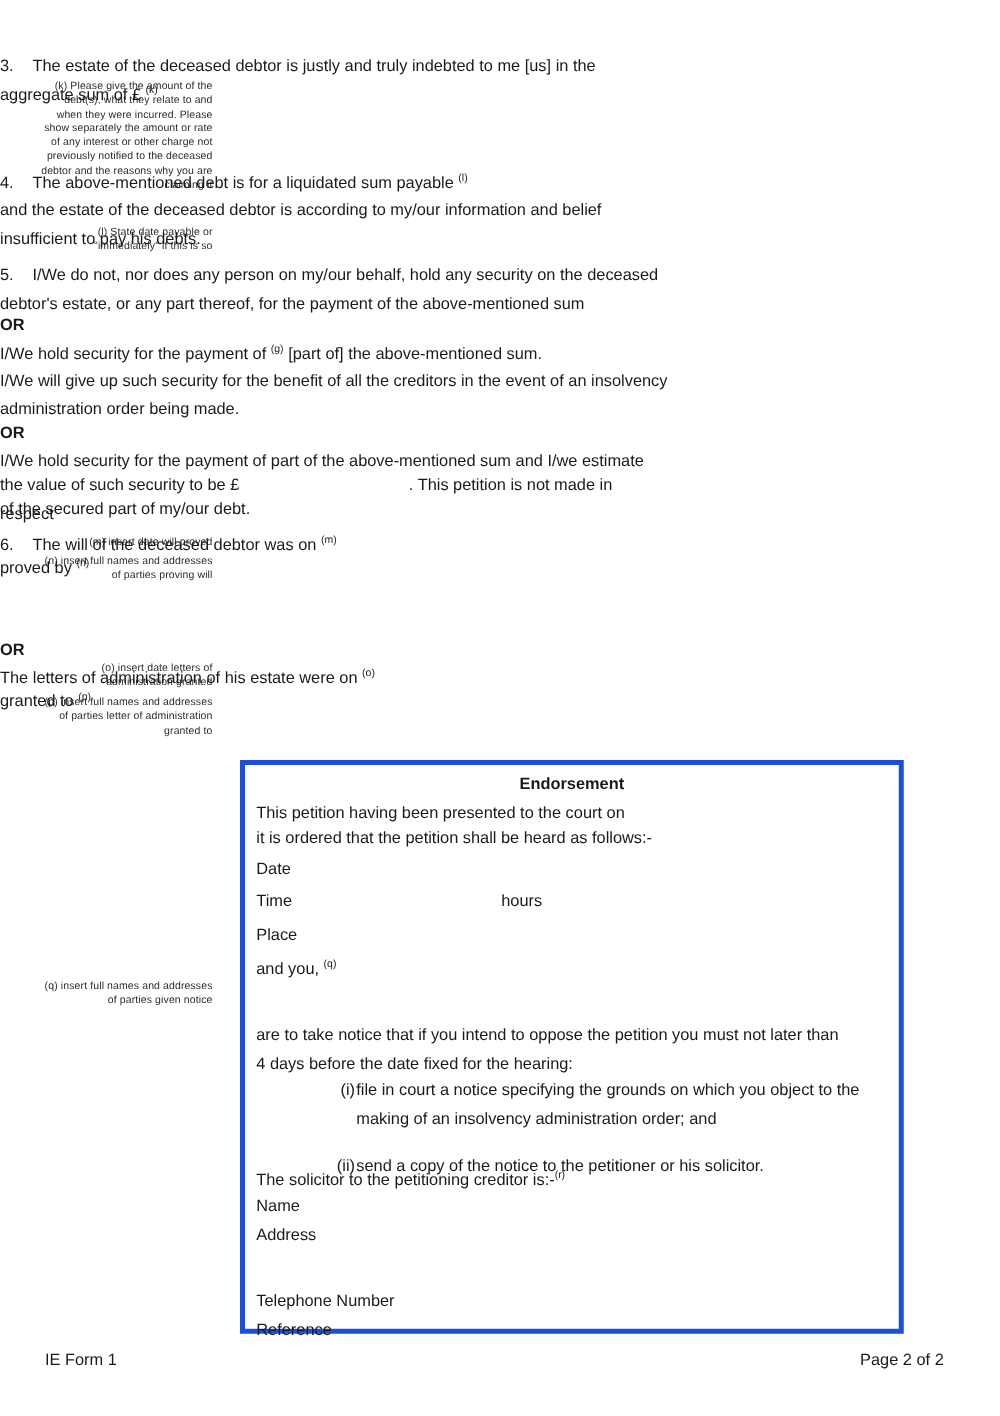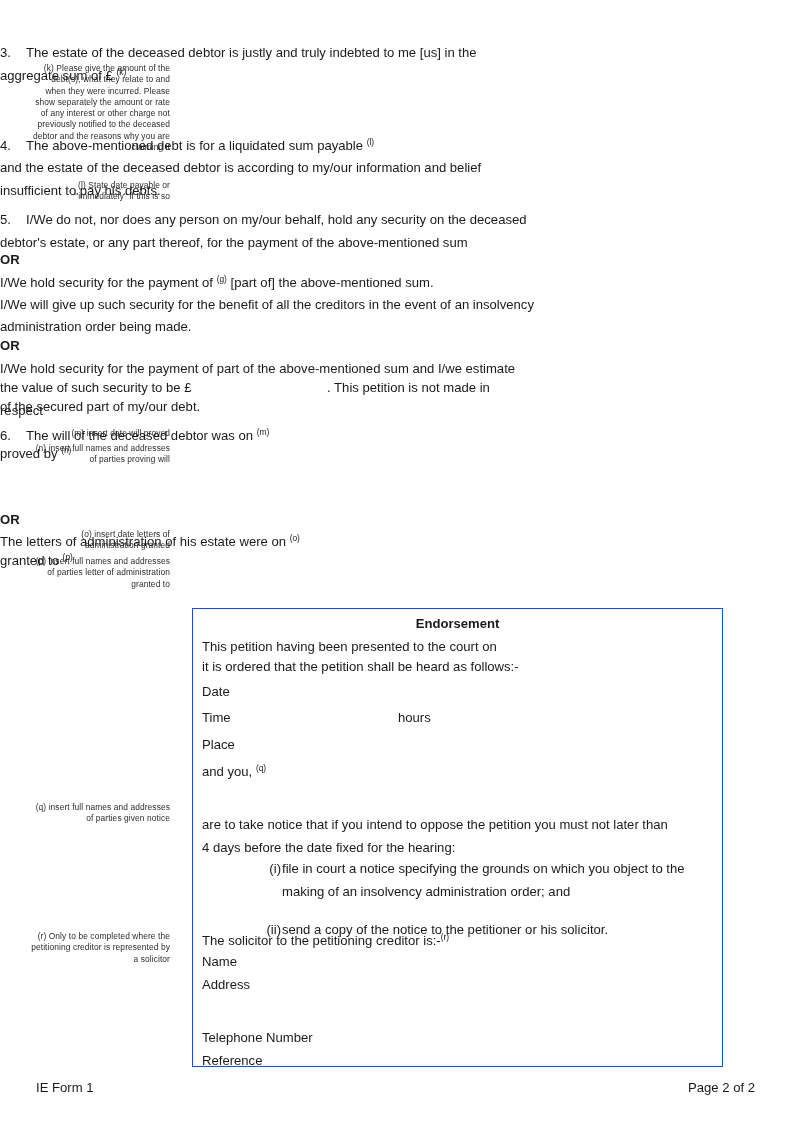--- a/index.html
+++ b/index.html
@@ -61,21 +61,21 @@
     line-height: 22.5px;
   }
 
   
   .endorsement {
     position: absolute;
     left: 192px;
     top: 608px;
     width: 531px;
     height: 459px;
-    border: 1px solid #1d4ed8;
+    border: 4px solid #1d4ed8;
     box-sizing: border-box;
     background: #ffffff;
   }
   .endorsement-title {
     position: absolute;
     top: 7px;
     left: 0;
     width: 100%;
     text-align: center;
     font-size: 13.1px;
@@ -142,22 +142,21 @@
 <body>
 
 <div class="page">
 
   <div class="note" style="top:63px;">(k) Please give the amount of the debt(s), what they relate to and when they were incurred. Please show separately the amount or rate of any interest or other charge not previously notified to the deceased debtor and the reasons why you are claiming it</div>
   <div class="note" style="top:180px;">(l) State date payable or "immediately" if this is so</div>
   <div class="note" style="top:428px;">(m) insert date will proved</div>
   <div class="note" style="top:443px;">(n) insert full names and addresses of parties proving will</div>
   <div class="note" style="top:529px;">(o) insert date letters of administration granted</div>
   <div class="note" style="top:556px;">(p) insert full names and addresses of parties letter of administration granted to</div>
-  <div class="note" style="top:802px;text-align:right;">(q) insert full names and addresses of parties given notice</div>
-  <div class="note" style="top:931px;">(r) Only to be completed where the petitioning creditor is represented by a solicitor</div>
+  <div class="note" style="top:783px;text-align:right;">(q) insert full names and addresses of parties given notice</div>
 
   <div class="para just" style="top:42px;">
     <span class="num">3.</span><span>The estate of the deceased debtor is justly and truly indebted to me [us] in the</span>
     <span class="lastline"><span>aggregate sum of £</span>&nbsp;<sup>(k)</sup></span>
   </div>
 
   <div class="para" style="top:135px;">
     <span class="num">4.</span><span>The above-mentioned debt is for a liquidated sum payable</span>&nbsp;<sup>(l)</sup>
   </div>
   <div class="para just" style="top:157px;">

